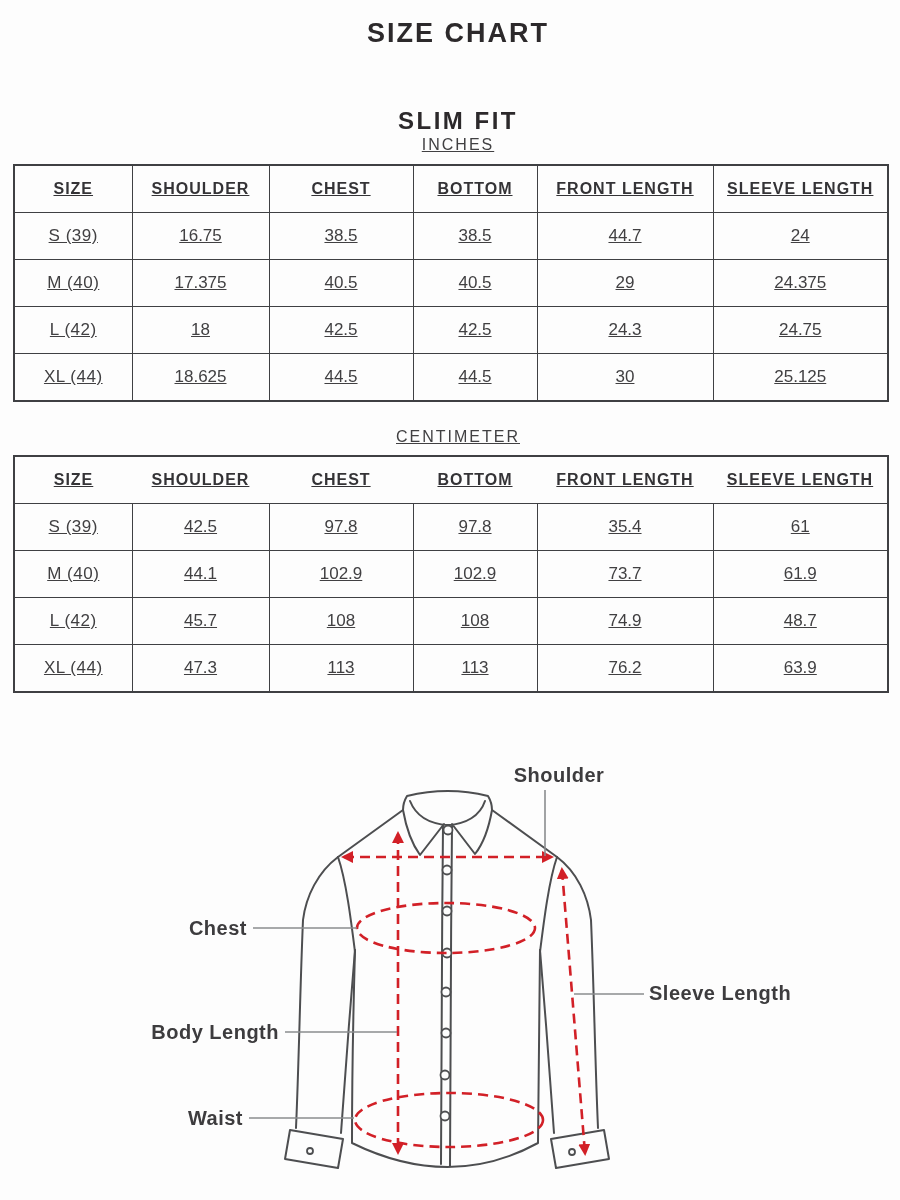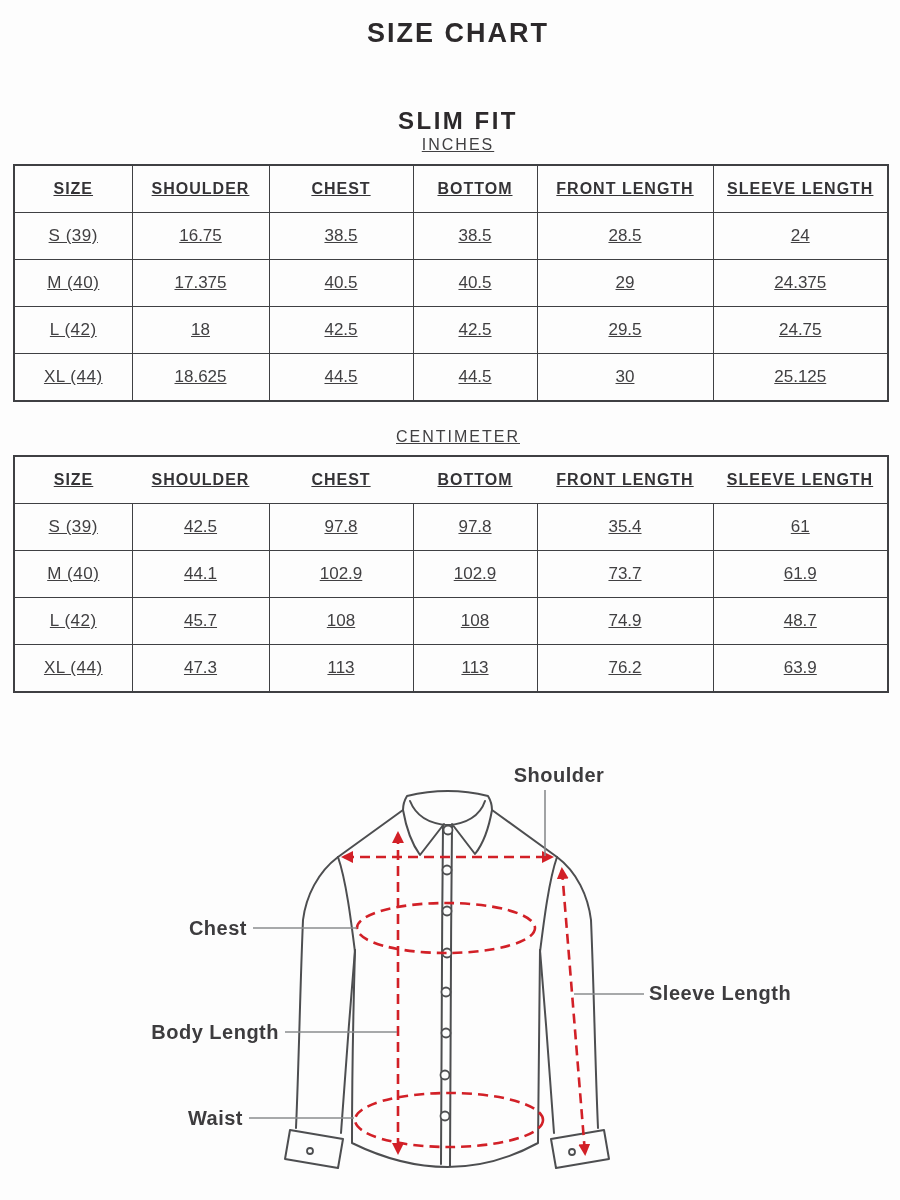--- a/index.html
+++ b/index.html
@@ -85,37 +85,37 @@
       <th>FRONT LENGTH</th>
       <th>SLEEVE LENGTH</th>
     </tr>
   </thead>
   <tbody>
     <tr>
       <td class="size-cell">S (39)</td>
       <td>16.75</td>
       <td>38.5</td>
       <td>38.5</td>
-      <td>28.5</td>
+      <td>44.7</td>
       <td>24</td>
     </tr>
     <tr>
       <td class="size-cell">M (40)</td>
       <td>17.375</td>
       <td>40.5</td>
       <td>40.5</td>
       <td>29</td>
       <td>24.375</td>
     </tr>
     <tr>
       <td class="size-cell">L (42)</td>
       <td>18</td>
       <td>42.5</td>
       <td>42.5</td>
-      <td>29.5</td>
+      <td>24.3</td>
       <td>24.75</td>
     </tr>
     <tr>
       <td class="size-cell">XL (44)</td>
       <td>18.625</td>
       <td>44.5</td>
       <td>44.5</td>
       <td>30</td>
       <td>25.125</td>
     </tr>

